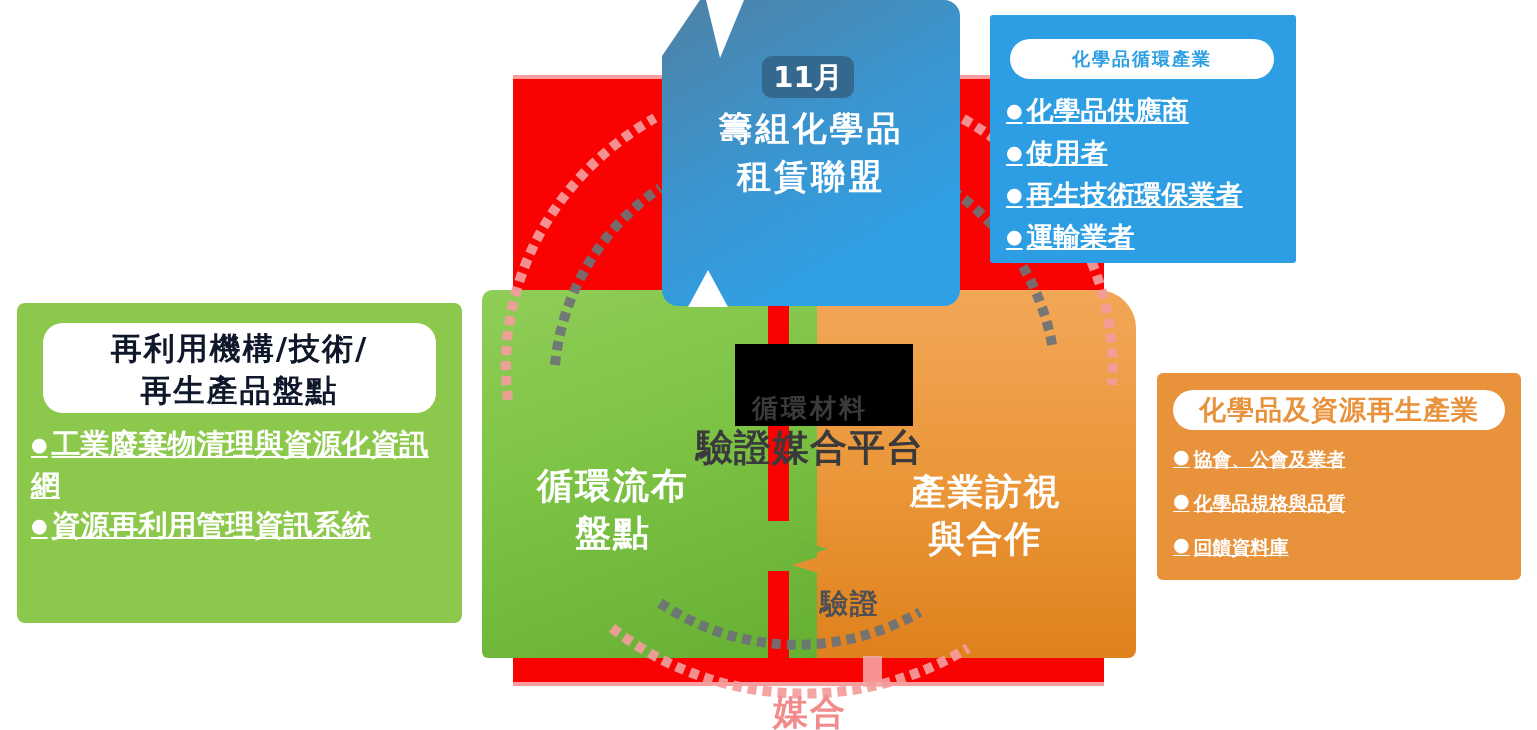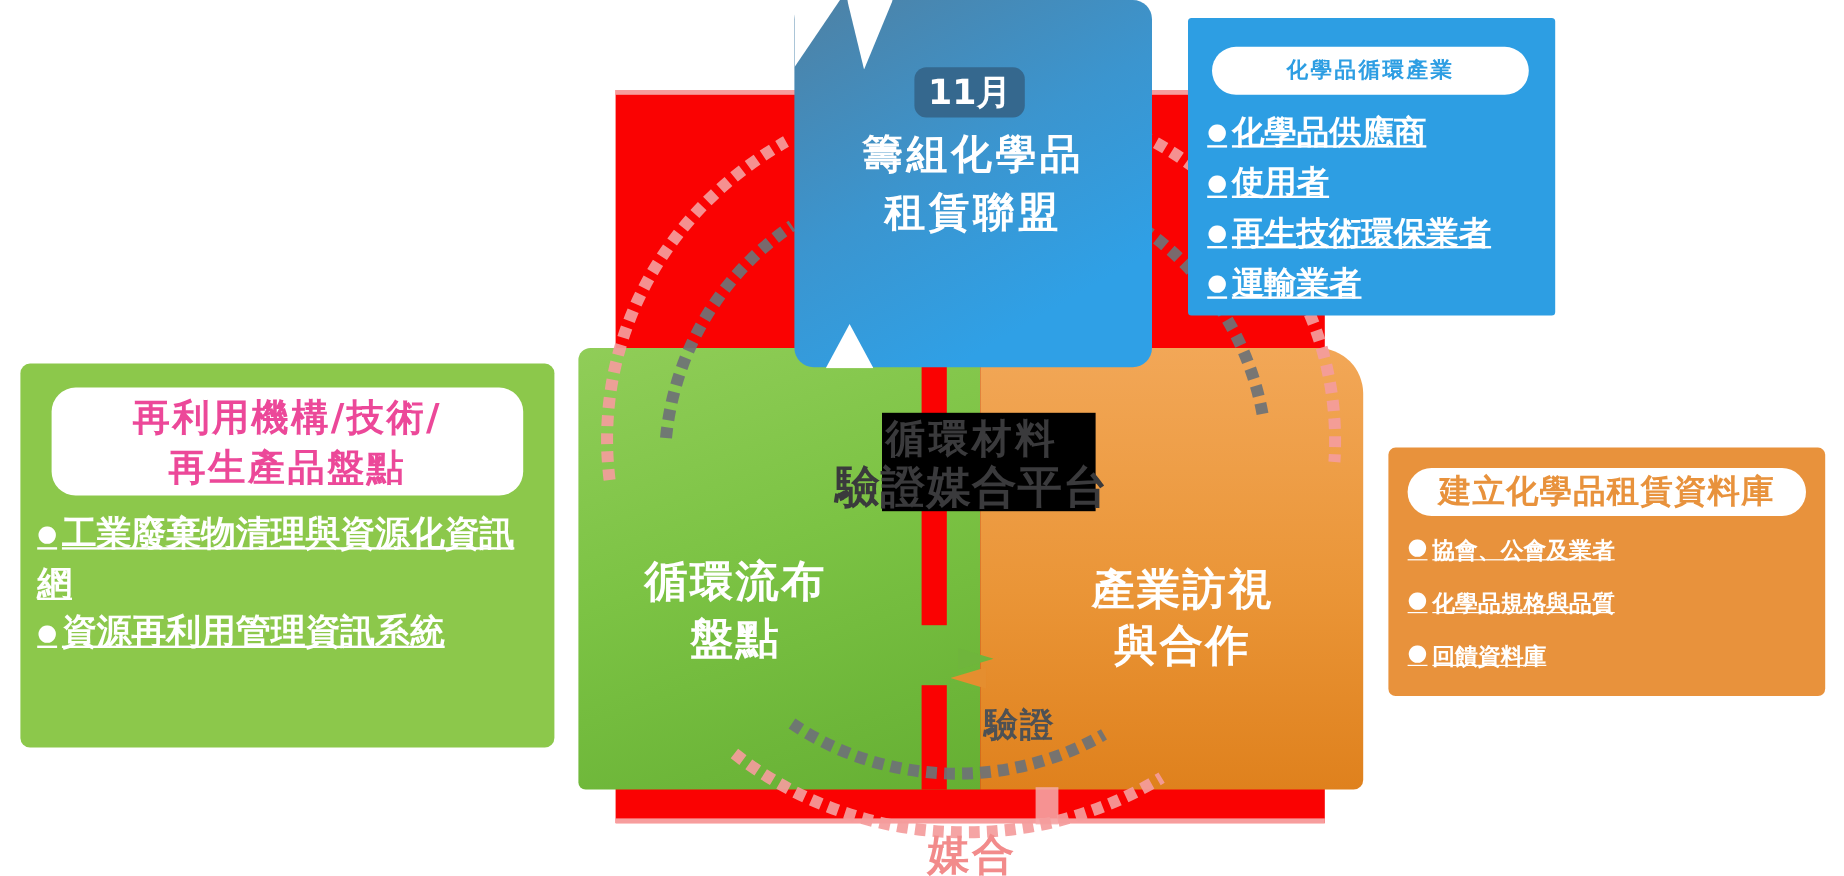--- a/index.html
+++ b/index.html
@@ -56,21 +56,21 @@
     clip-path:polygon(100% 0,0 50%,100% 100%);
   }
   .pink-bar{left:863px;top:656px;width:19px;height:31px;background:#f4acac;opacity:.85;z-index:3;}
 
   
   .platform-box{left:735px;top:344px;width:178px;height:82px;background:#000000;z-index:5;}
   .platform-text{
     left:660px;top:347px;width:300px;z-index:6;text-align:center;
     color:#3a3a3c;font-weight:bold;
   }
-  .platform-text .l1{font-size:33px;line-height:38px;letter-spacing:3px;}
+  .platform-text .l1{font-size:26px;line-height:38px;letter-spacing:3px;margin-top:42px;}
   .platform-text .l2{font-size:37px;line-height:41px;letter-spacing:1px;}
 
   .verify-label{
     left:740px;top:585px;width:140px;z-index:6;text-align:right;
     color:#4e5154;font-weight:bold;font-size:28px;letter-spacing:2px;
   }
   .match-label{
     left:736px;top:689px;width:148px;z-index:6;text-align:center;
     color:#f28b8b;font-weight:bold;font-size:35px;letter-spacing:2px;
   }
@@ -106,21 +106,21 @@
   .bullets li::before{content:"●";font-size:19px;margin-right:4px;position:relative;top:-3px;}
 
   .box-blue{left:990px;top:15px;width:306px;height:248px;background:#2d9ee3;border-radius:3px;}
   .box-blue .pill{left:20px;top:24px;width:264px;height:40px;border-radius:20px;
     color:#2d9ee3;font-size:18px;line-height:40px;letter-spacing:2px;}
   .box-blue .bullets{left:16px;top:76px;font-size:27px;}
   .box-blue .bullets li{line-height:40px;}
 
   .box-green{left:17px;top:303px;width:445px;height:320px;background:#8cc84b;border-radius:8px;}
   .box-green .pill.title{left:26px;top:20px;width:393px;height:90px;border-radius:20px;
-    color:#ec4899;font-size:31px;line-height:42px;letter-spacing:2px;padding-top:4px;box-sizing:border-box;}
+    color:#0f172a;font-size:31px;line-height:42px;letter-spacing:2px;padding-top:4px;box-sizing:border-box;}
   .box-green .bullets{left:14px;top:122px;width:414px;font-size:29px;}
   .box-green .bullets li{line-height:38px;margin-bottom:2px;}
   .box-green .pill.footer{left:26px;top:254px;width:393px;height:47px;border-radius:12px;
     color:#74bd3d;font-size:30px;line-height:47px;letter-spacing:2px;}
 
   .box-orange{left:1157px;top:373px;width:364px;height:207px;background:#e8923c;border-radius:6px;}
   .box-orange .pill{left:16px;top:17px;width:332px;height:40px;border-radius:20px;
     color:#e8923c;font-size:27px;line-height:40px;letter-spacing:1px;}
   .box-orange .bullets{left:16px;top:64px;font-size:19px;}
   .box-orange .bullets li{line-height:44px;}
@@ -197,21 +197,21 @@
       <div>再利用機構/技術/</div>
       <div>再生產品盤點</div>
     </div>
     <ul class="bullets">
       <li>工業廢棄物清理與資源化資訊網</li>
       <li>資源再利用管理資訊系統</li>
     </ul>
   </div>
 
   <div class="abs info-box box-orange">
-    <div class="pill">建立化學品租賃資料庫</div>
+    <div class="pill">化學品及資源再生產業</div>
     <ul class="bullets">
       <li>協會、公會及業者</li>
       <li>化學品規格與品質</li>
       <li>回饋資料庫</li>
     </ul>
   </div>
 
 </div>
 
 </body></html>

